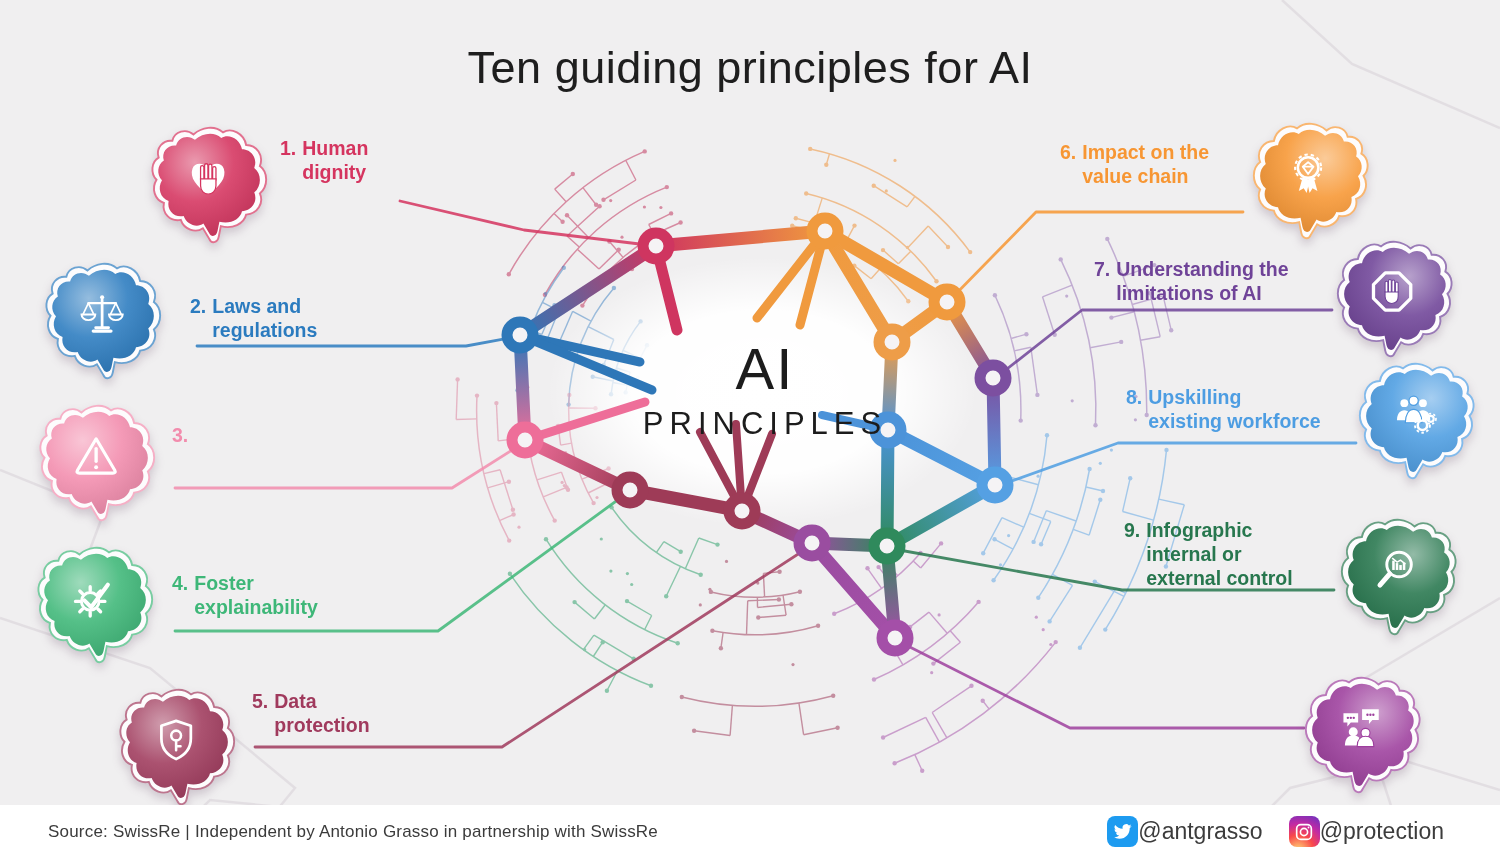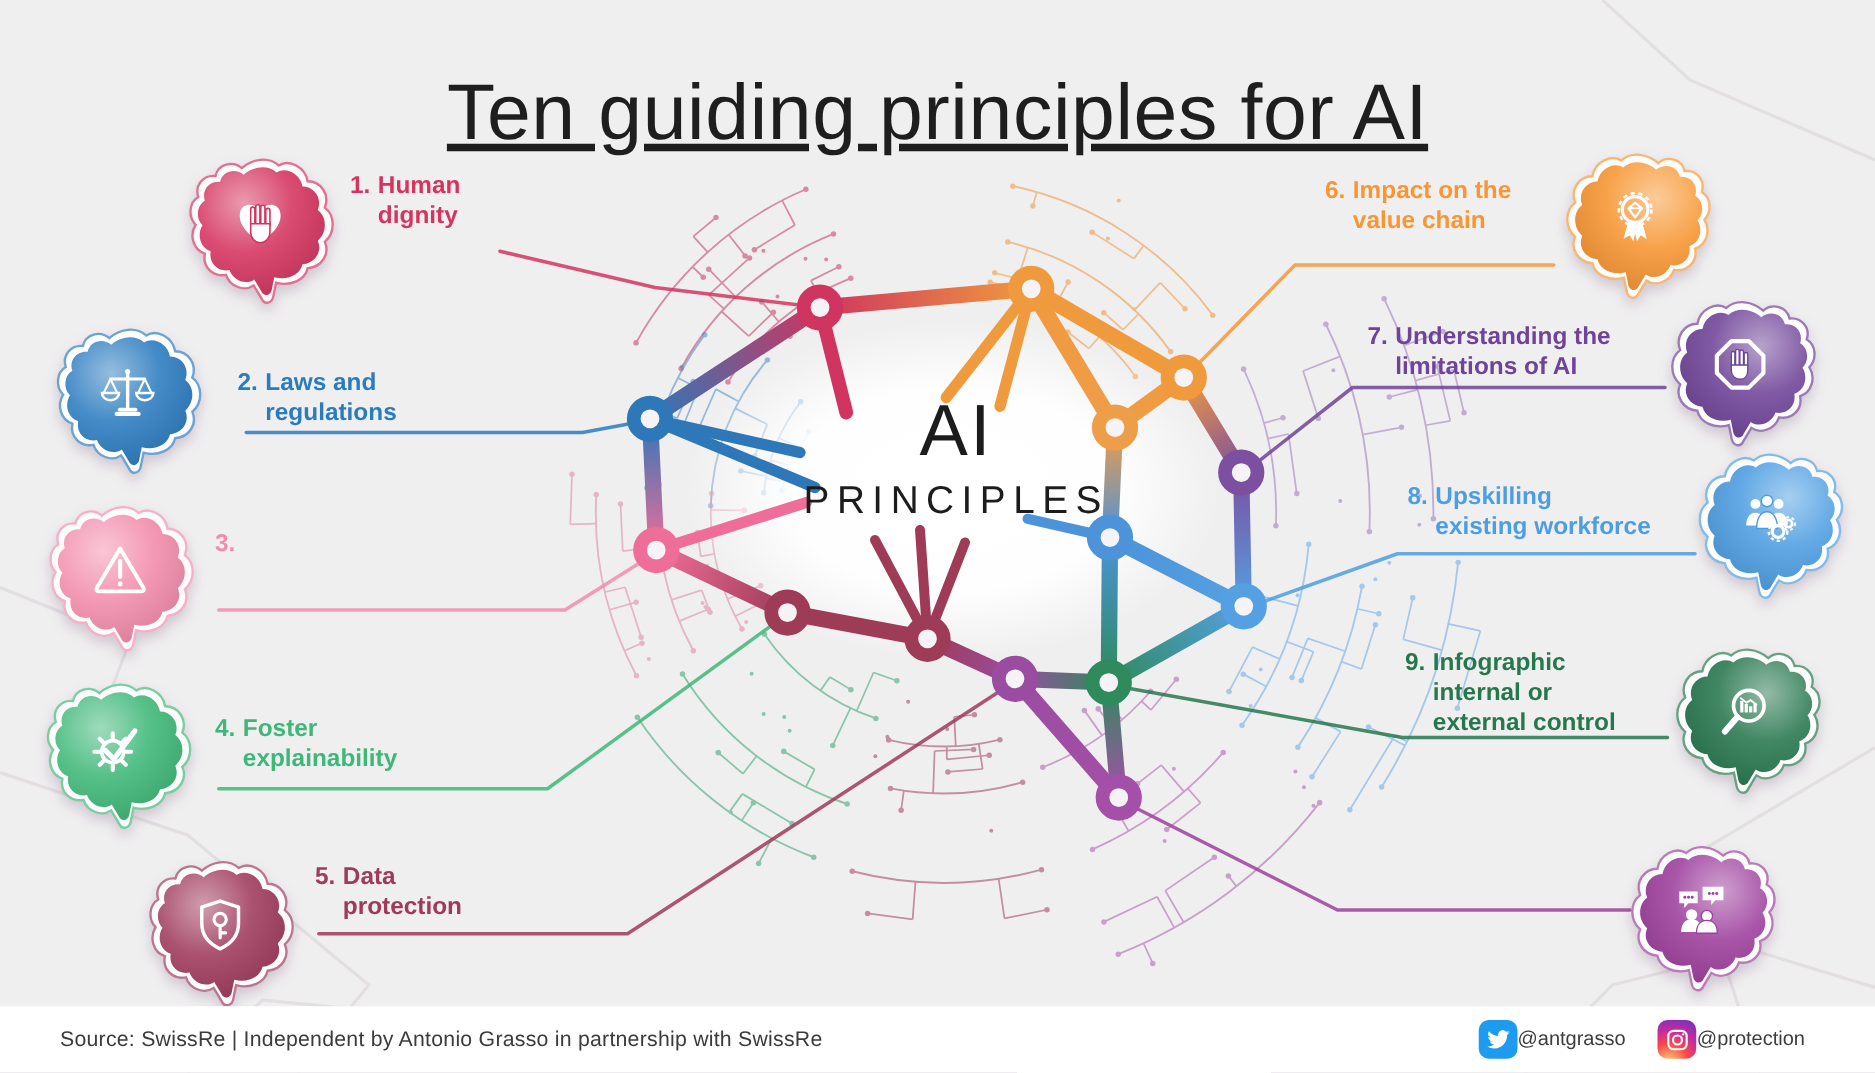--- a/index.html
+++ b/index.html
@@ -1,35 +1,35 @@
 <!DOCTYPE html>
 <html><head>
 <meta charset="utf-8">
 <style>
   html,body{margin:0;padding:0;background:#e9e7e9;}
   .stage{position:relative;width:1500px;height:858px;background:#f0eff0;overflow:hidden;
          font-family:"Liberation Sans",sans-serif;}
   .title{position:absolute;top:12px;left:0;right:0;text-align:center;
-         font-size:63px;font-weight:500;letter-spacing:.5px;color:#1e1e1e;text-decoration:underline;}
+         font-size:45px;font-weight:500;letter-spacing:.5px;color:#1e1e1e;}
   #netsvg{position:absolute;left:0;top:0;}
-  .center-label{position:absolute;left:575px;top:316px;width:380px;text-align:center;color:#1c1c1c;}
+  .center-label{position:absolute;left:575px;top:340px;width:380px;text-align:center;color:#1c1c1c;}
   .center-label .ai{font-size:58px;font-weight:500;letter-spacing:2px;line-height:1;}
   .center-label .pr{font-size:31px;font-weight:500;letter-spacing:6px;margin-top:8px;}
   .principle{position:absolute;inset:0;pointer-events:none;}
   .brain-slot{position:absolute;width:128px;height:126px;display:block;}
   .brain{filter:drop-shadow(0 5px 5px rgba(70,35,70,.20));}
   .plabel{position:absolute;display:flex;gap:6px;font-size:19.5px;font-weight:bold;
           line-height:1.24;color:var(--c,#333);}
   .pnum{flex:none;}
   .ptext{white-space:pre-line;}
   .footer{position:absolute;left:0;right:0;bottom:0;height:53px;background:#ffffff;
           display:flex;align-items:center;justify-content:space-between;
           padding:0 56px 0 48px;box-sizing:border-box;}
   .source{font-size:17px;color:#3b3b3b;letter-spacing:.2px;}
-  .social{display:flex;align-items:center;gap:0;font-size:16px;color:#3c3c3c;padding-left:30px;}
+  .social{display:flex;align-items:center;gap:0;font-size:23px;color:#3c3c3c;padding-left:30px;}
   .badge{width:31px;height:31px;border-radius:8px;display:flex;align-items:center;
          justify-content:center;}
   .tw{background:#1d9bf0;}
   .ig{background:radial-gradient(circle at 30% 110%, #ffd776 0%, #f9484a 38%, #c32aa3 65%, #7232bd 95%);}
   .ig-gap{margin-left:26px;}
 </style>
 </head>
 <body>
 
 <div class="stage">

